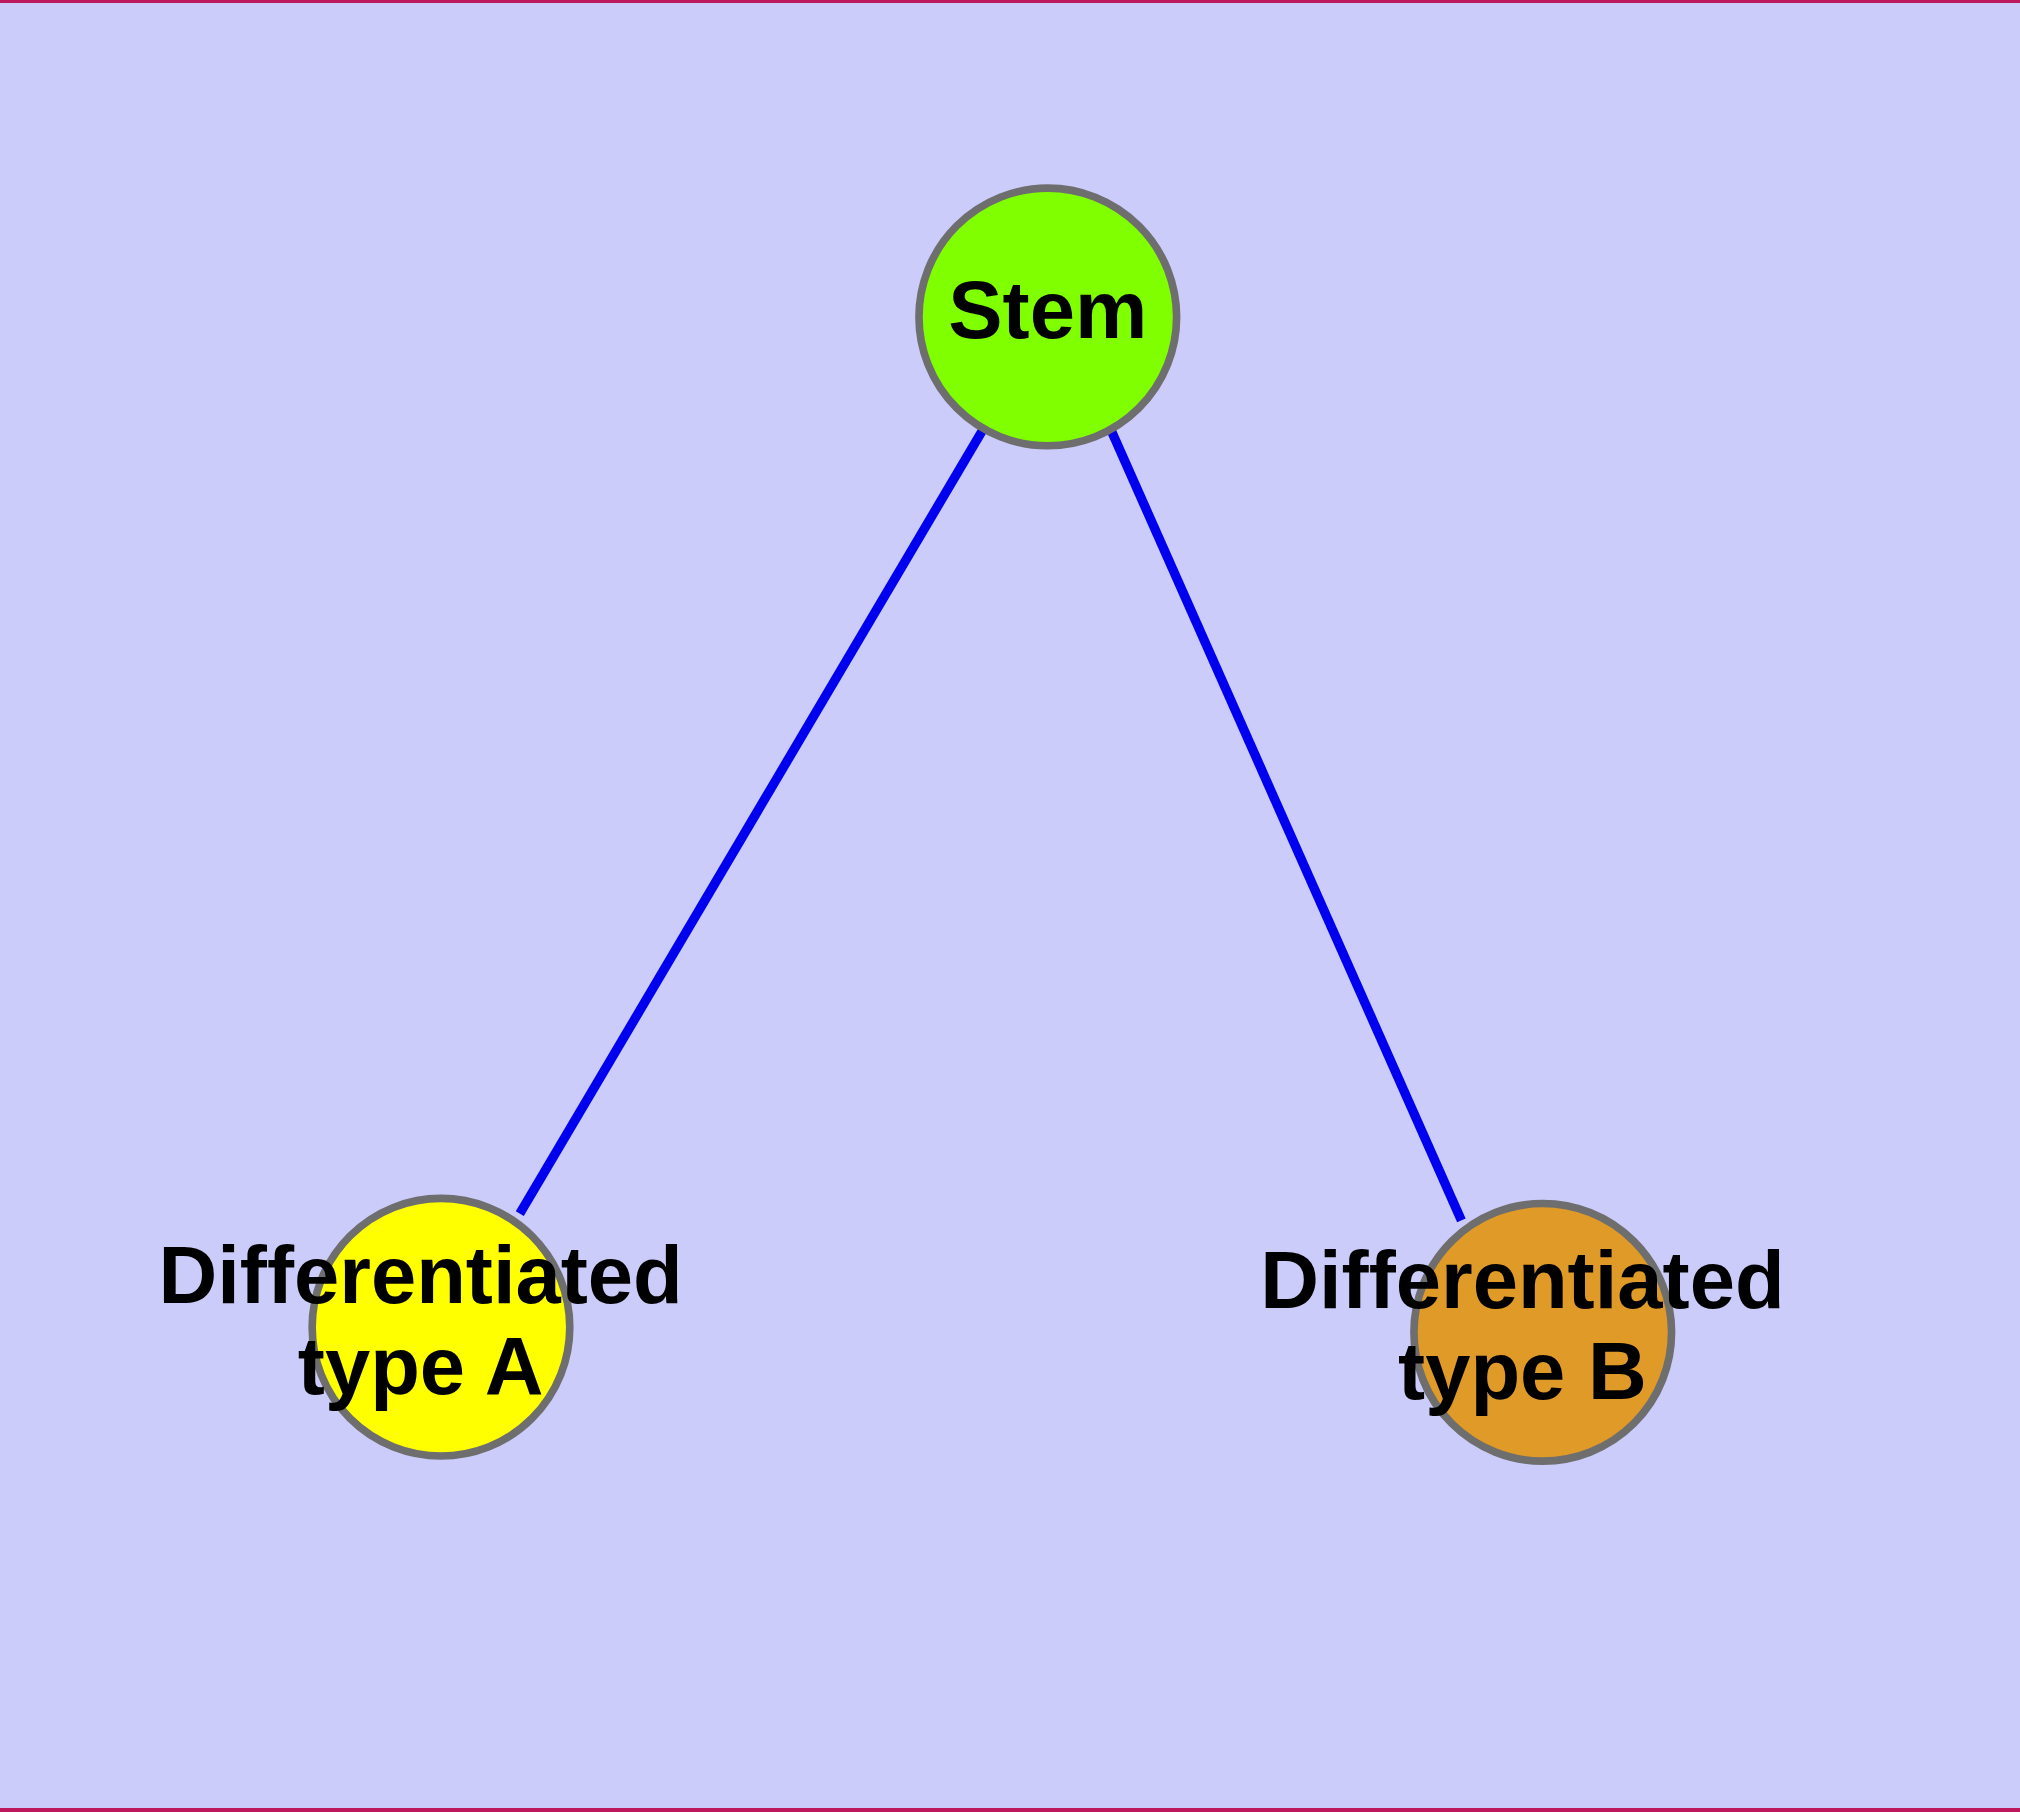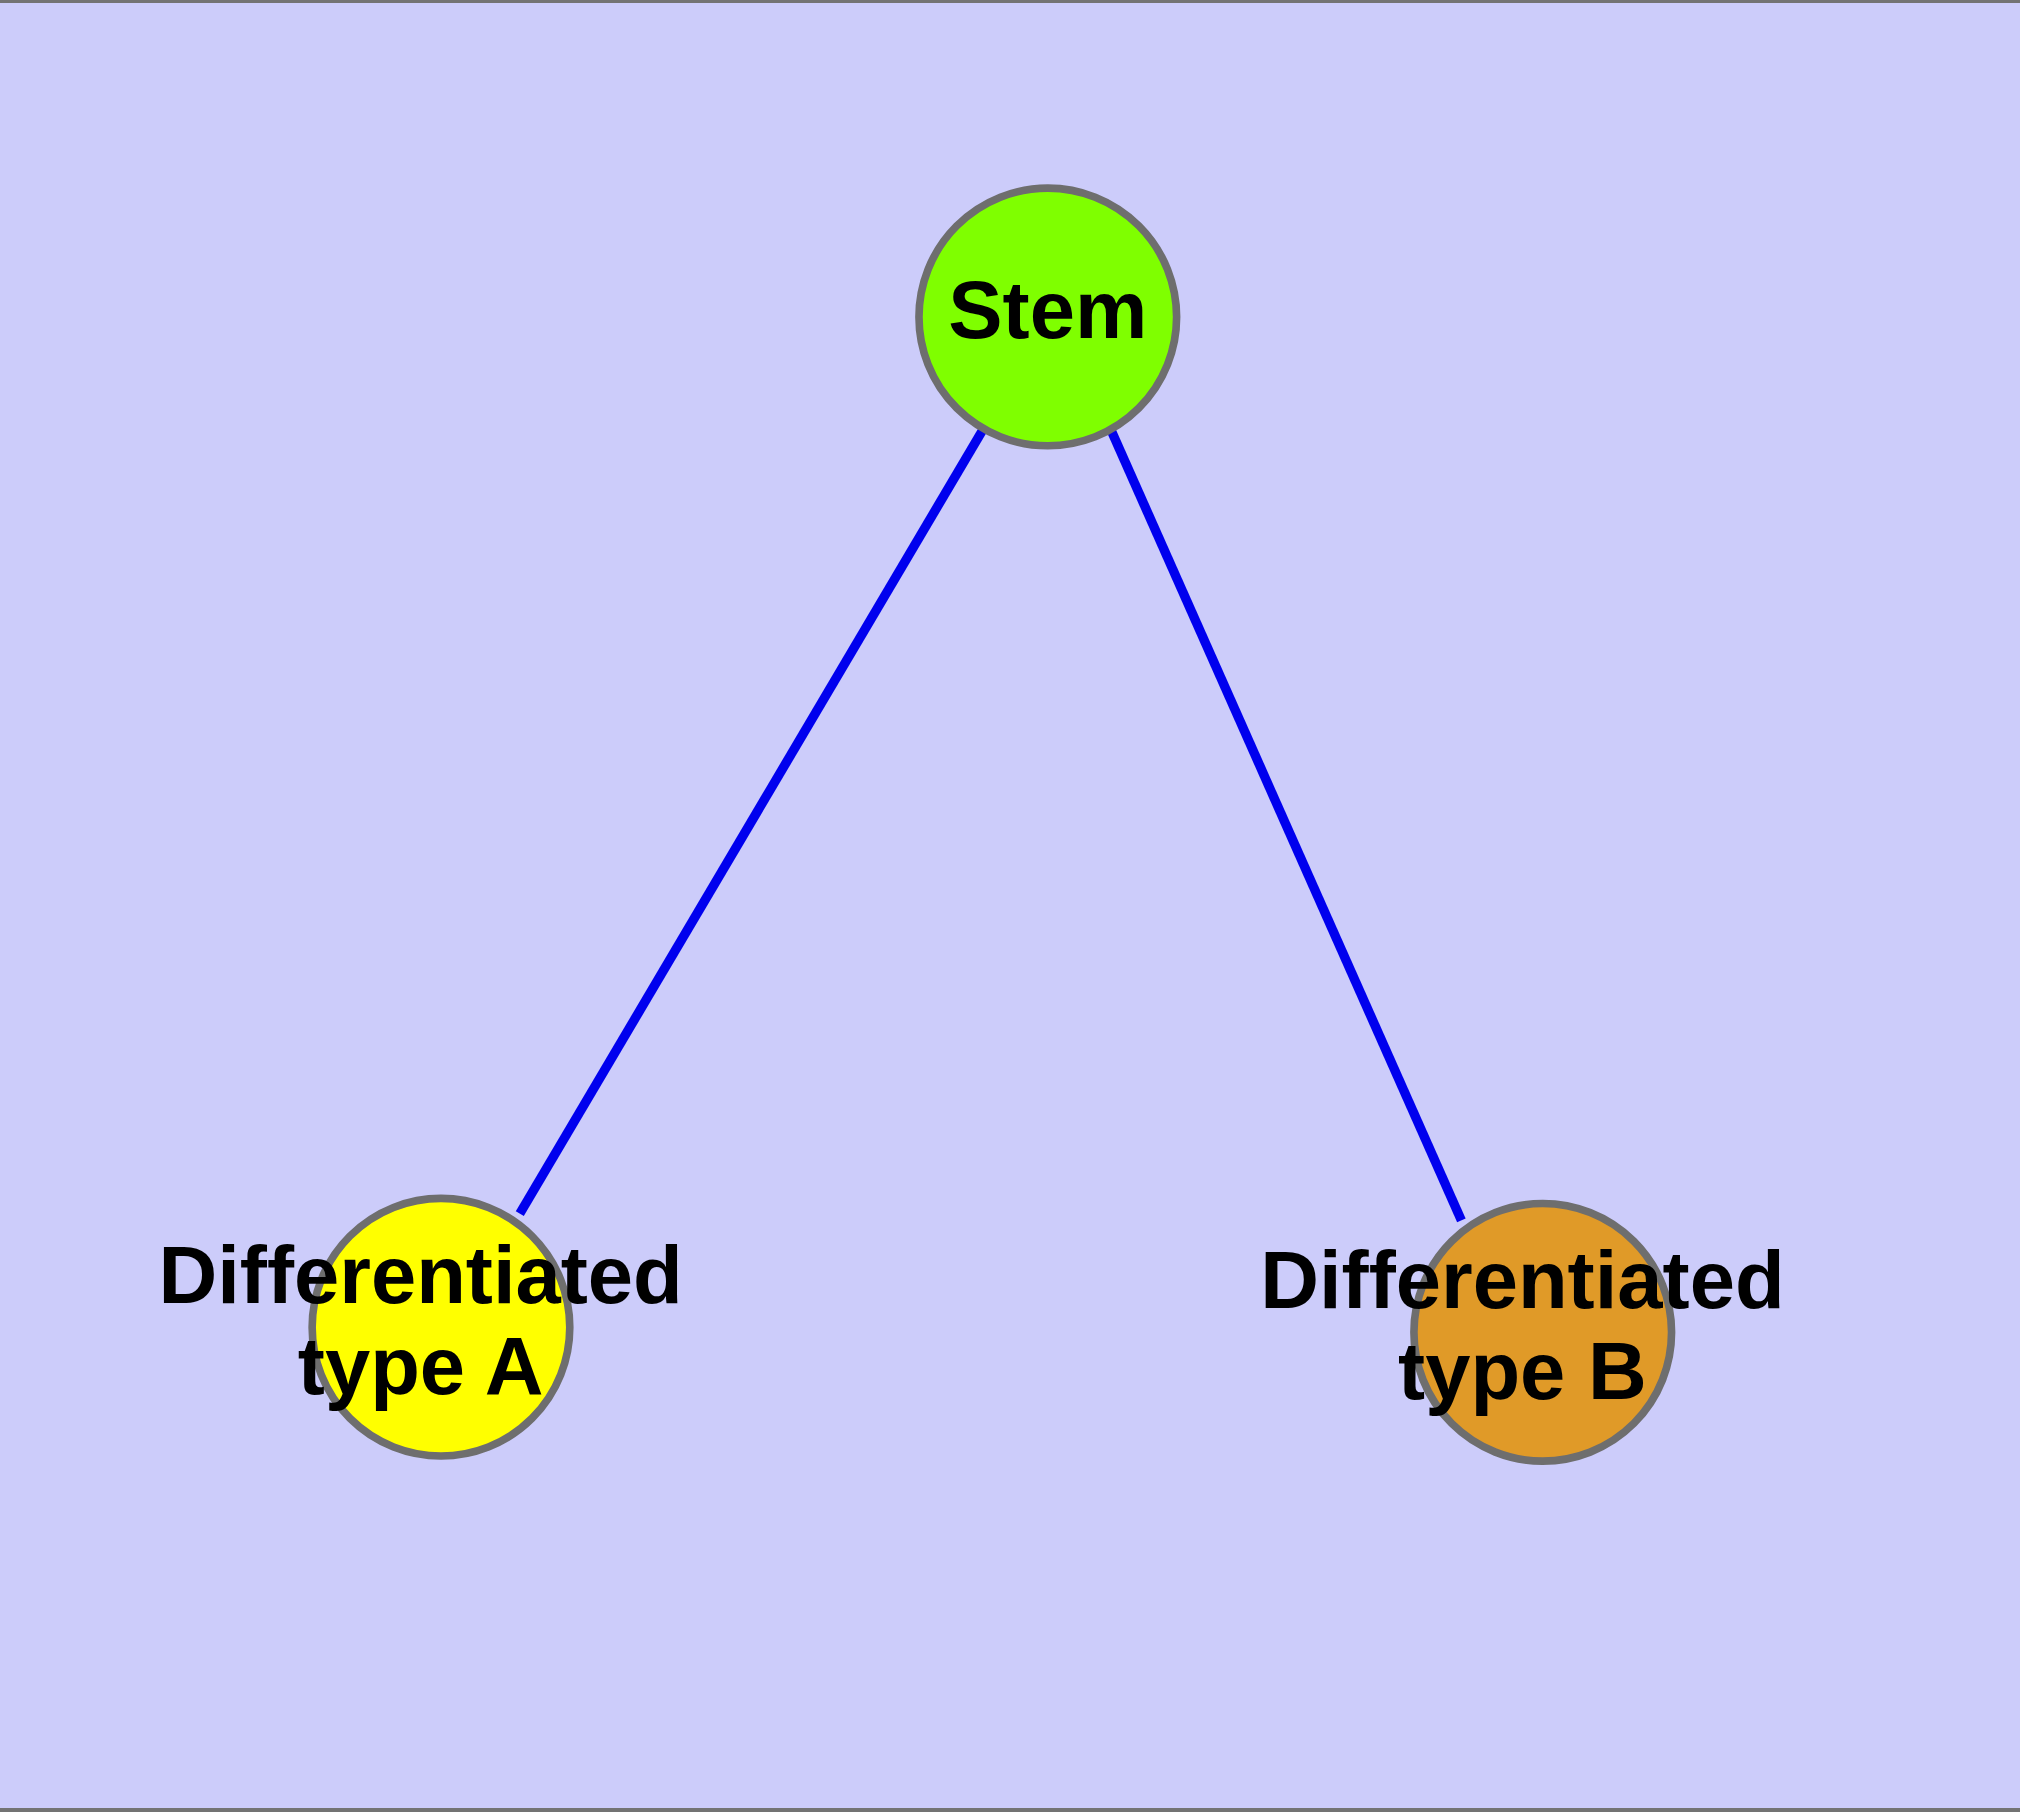--- a/index.html
+++ b/index.html
@@ -44,21 +44,21 @@
     font-weight: bold;
     fill: #000000;
     text-anchor: middle;
     dominant-baseline: middle;
   }
   .node-label-lg { font-size: 96px; }
 </style>
 </head>
 <body>
 
-<div id="canvas" style="width: 2021px; height: 1812px; background: #737373;">
+<div id="canvas" style="width: 2021px; height: 1812px; background: #be185d;">
   <div id="plot-area" style="background: rgb(204, 204, 250); width: 2021px; height: 1805px;"></div>
 
   <svg id="graph-svg" viewBox="0 0 2384 2138">
 
     <g>
       <line class="edge-line" x1="1160" y1="506" x2="613" y2="1432" stroke="#0000ee" stroke-width="11"></line>
       <line class="edge-line" x1="1310" y1="506" x2="1724" y2="1440" stroke="#0000ee" stroke-width="11"></line>
     </g>
 
     <g>

